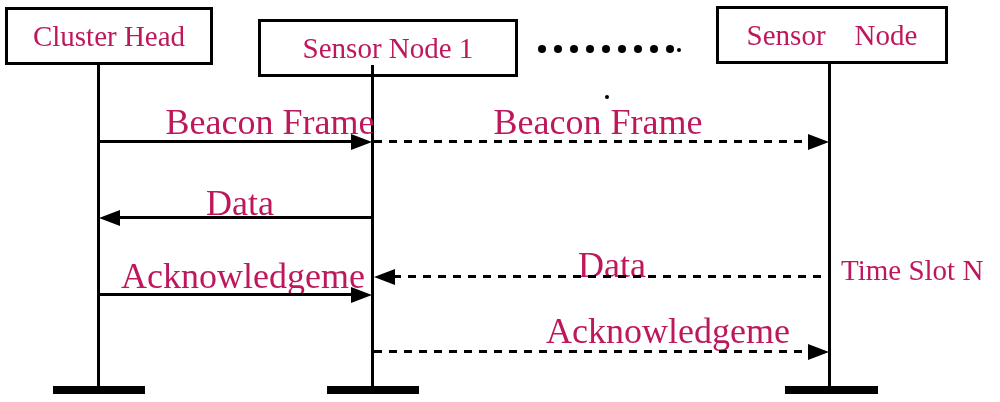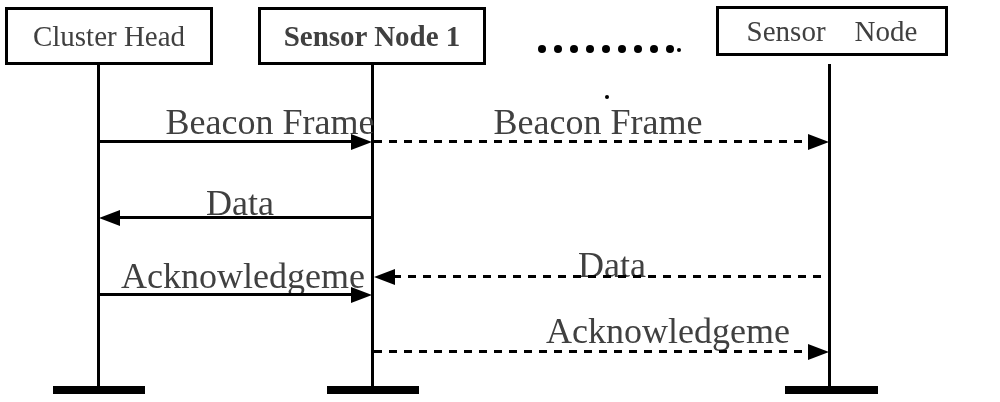--- a/index.html
+++ b/index.html
@@ -3,21 +3,21 @@
 <meta charset="utf-8">
 <style>
   * { margin: 0; padding: 0; box-sizing: border-box; }
   html, body { background: #ffffff; }
   .canvas {
     position: relative;
     width: 1000px;
     height: 402px;
     background: #ffffff;
     font-family: "Liberation Serif", "DejaVu Serif", serif;
-    color: #404040;
+    color: #be185d;
     overflow: hidden;
   }
   .actor-box {
     position: absolute;
     border: 3px solid #000000;
     background: #ffffff;
     display: flex;
     align-items: center;
     justify-content: center;
     font-size: 29px;
@@ -90,24 +90,24 @@
   }
 </style>
 </head>
 <body>
 
 <div class="canvas">
 
   <div class="actor-box" style="left:5px; top:7px; width:208px; height:58px;">
     <span>Cluster Head</span>
   </div>
-  <div class="actor-box" style="left:258px; top:7px; width:228px; height:58px;font-weight:bold;">
+  <div class="actor-box" style="left:258px; top:19px; width:260px; height:58px;">
     <span>Sensor Node 1</span>
   </div>
-  <div class="actor-box" style="left:716px; top:6px; width:232px; height:50px;">
+  <div class="actor-box" style="left:716px; top:6px; width:232px; height:58px;">
     <span>Sensor    Node</span>
   </div>
 
   <div class="dots-row" style="left:538px; top:45px;">
     <span class="dot"></span>
       <span class="dot"></span>
       <span class="dot"></span>
     <span class="dot"></span>
       <span class="dot"></span>
       <span class="dot"></span>
@@ -132,20 +132,21 @@
 
   <div class="msg-label" style="left:240px; top:185px;">Data</div>
   <div class="msg-line-solid" style="left:118px; top:216px; width:253px;"></div>
   <div class="arrow-left" style="left:99px; top:210px;"></div>
 
 
   <div class="msg-label" style="left:612px; top:247px;">Data</div>
   <div class="msg-line-dashed" style="left:393px; top:275px; width:436px;"></div>
   <div class="arrow-left" style="left:374px; top:269px;"></div>
 
+  <div class="timeslot-label" style="left:841px; top:256px;">Time Slot N</div>
 
   <div class="msg-label" style="left:243px; top:258px;">Acknowledgeme</div>
   <div class="msg-line-solid" style="left:100px; top:293px; width:255px;"></div>
   <div class="arrow-right" style="left:351px; top:287px;"></div>
 
   <div class="msg-label" style="left:668px; top:313px;">Acknowledgeme</div>
   <div class="msg-line-dashed" style="left:374px; top:350px; width:434px;"></div>
   <div class="arrow-right" style="left:808px; top:344px;"></div>
 
   <div class="end-bar" style="left:53px; top:386px; width:92px;"></div>

